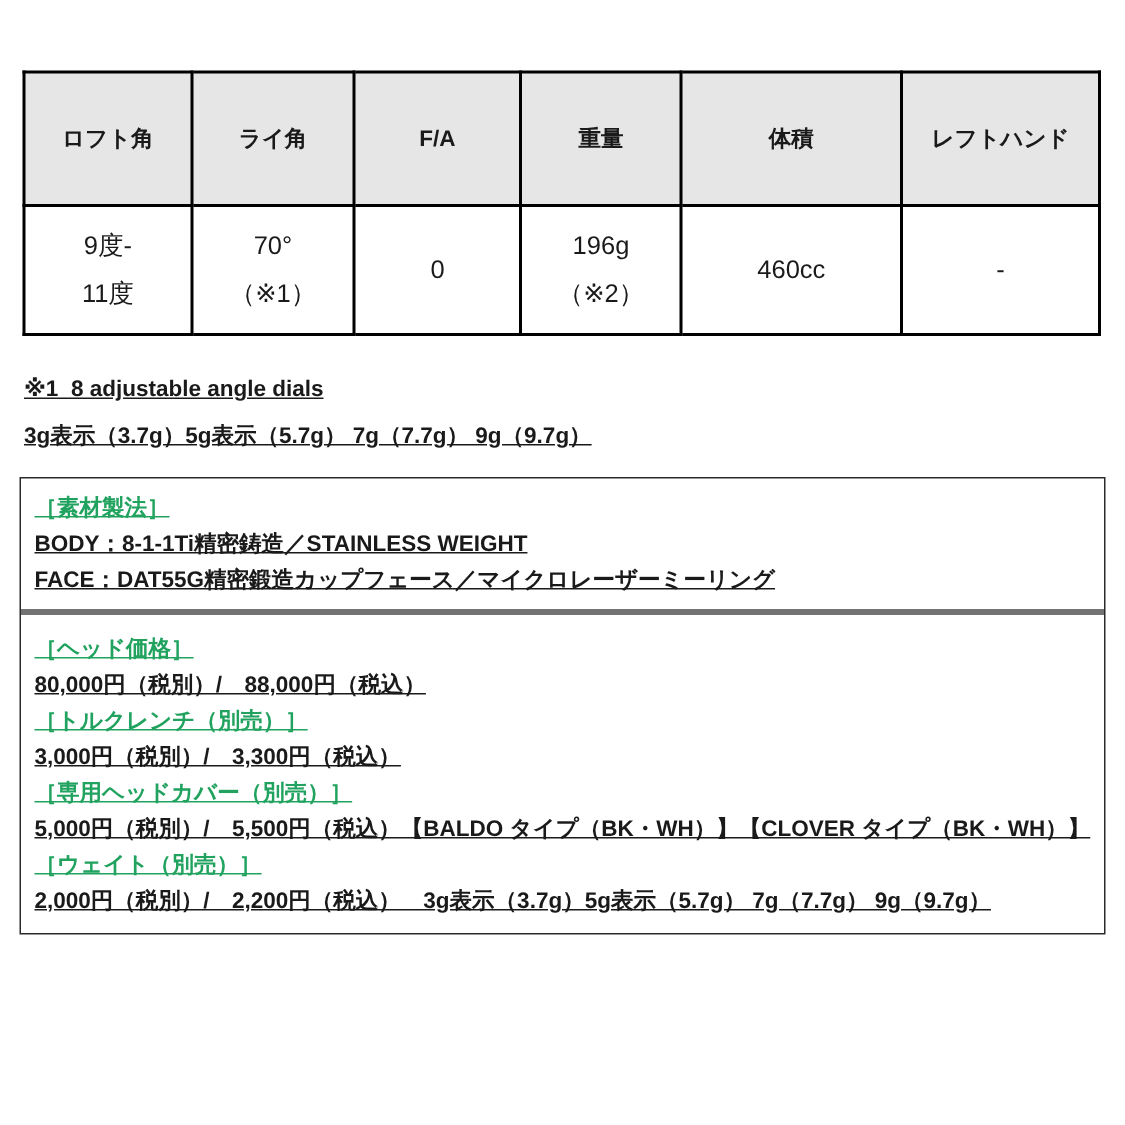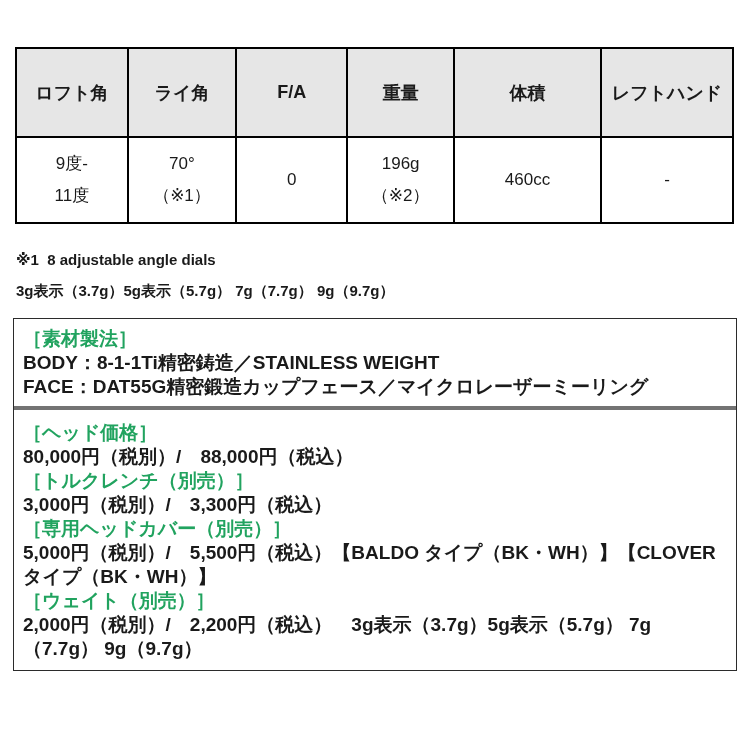--- a/index.html
+++ b/index.html
@@ -21,55 +21,56 @@
   }
   table.spec th, table.spec td {
     border: 2px solid #000000;
     text-align: center;
     vertical-align: middle;
     padding: 0;
   }
   table.spec th {
     background: #e6e6e6;
     height: 89px;
-    font-size: 18px;
+    font-size: 15px;
     font-weight: bold;
   }
   table.spec td {
     background: #ffffff;
     height: 86px;
     font-size: 17px;
     font-weight: normal;
   }
   table.spec td .cl { line-height: 32px; }
 
   
-  .notes { margin: 20px 0 0 16px; }
+  .notes { margin: 20px 0 0 16px; text-decoration: underline; }
   .note {
     font-size: 15px;
     font-weight: bold;
     line-height: 31px;
   }
 
   
   .panel {
     margin: 12px 0 0 13px;
     width: 724px;
     border: 1px solid #2b2b2b;
     background: #ffffff;
   }
   .panel-section { padding: 8px 9px 7px 9px; }
   .panel-section + .panel-section {
     border-top: 4px solid #737373;
     padding: 11px 9px 9px 9px;
   }
   .dline {
-    font-size: 19px;
+    font-size: 15px;
     font-weight: bold;
     line-height: 24px;
+    text-decoration: underline;
   }
   .green { color: #21a35f; }
   .txt { white-space: pre-wrap; }
 </style>
 </head>
 <body>
 
 <div class="page">
 
   <table class="spec">

